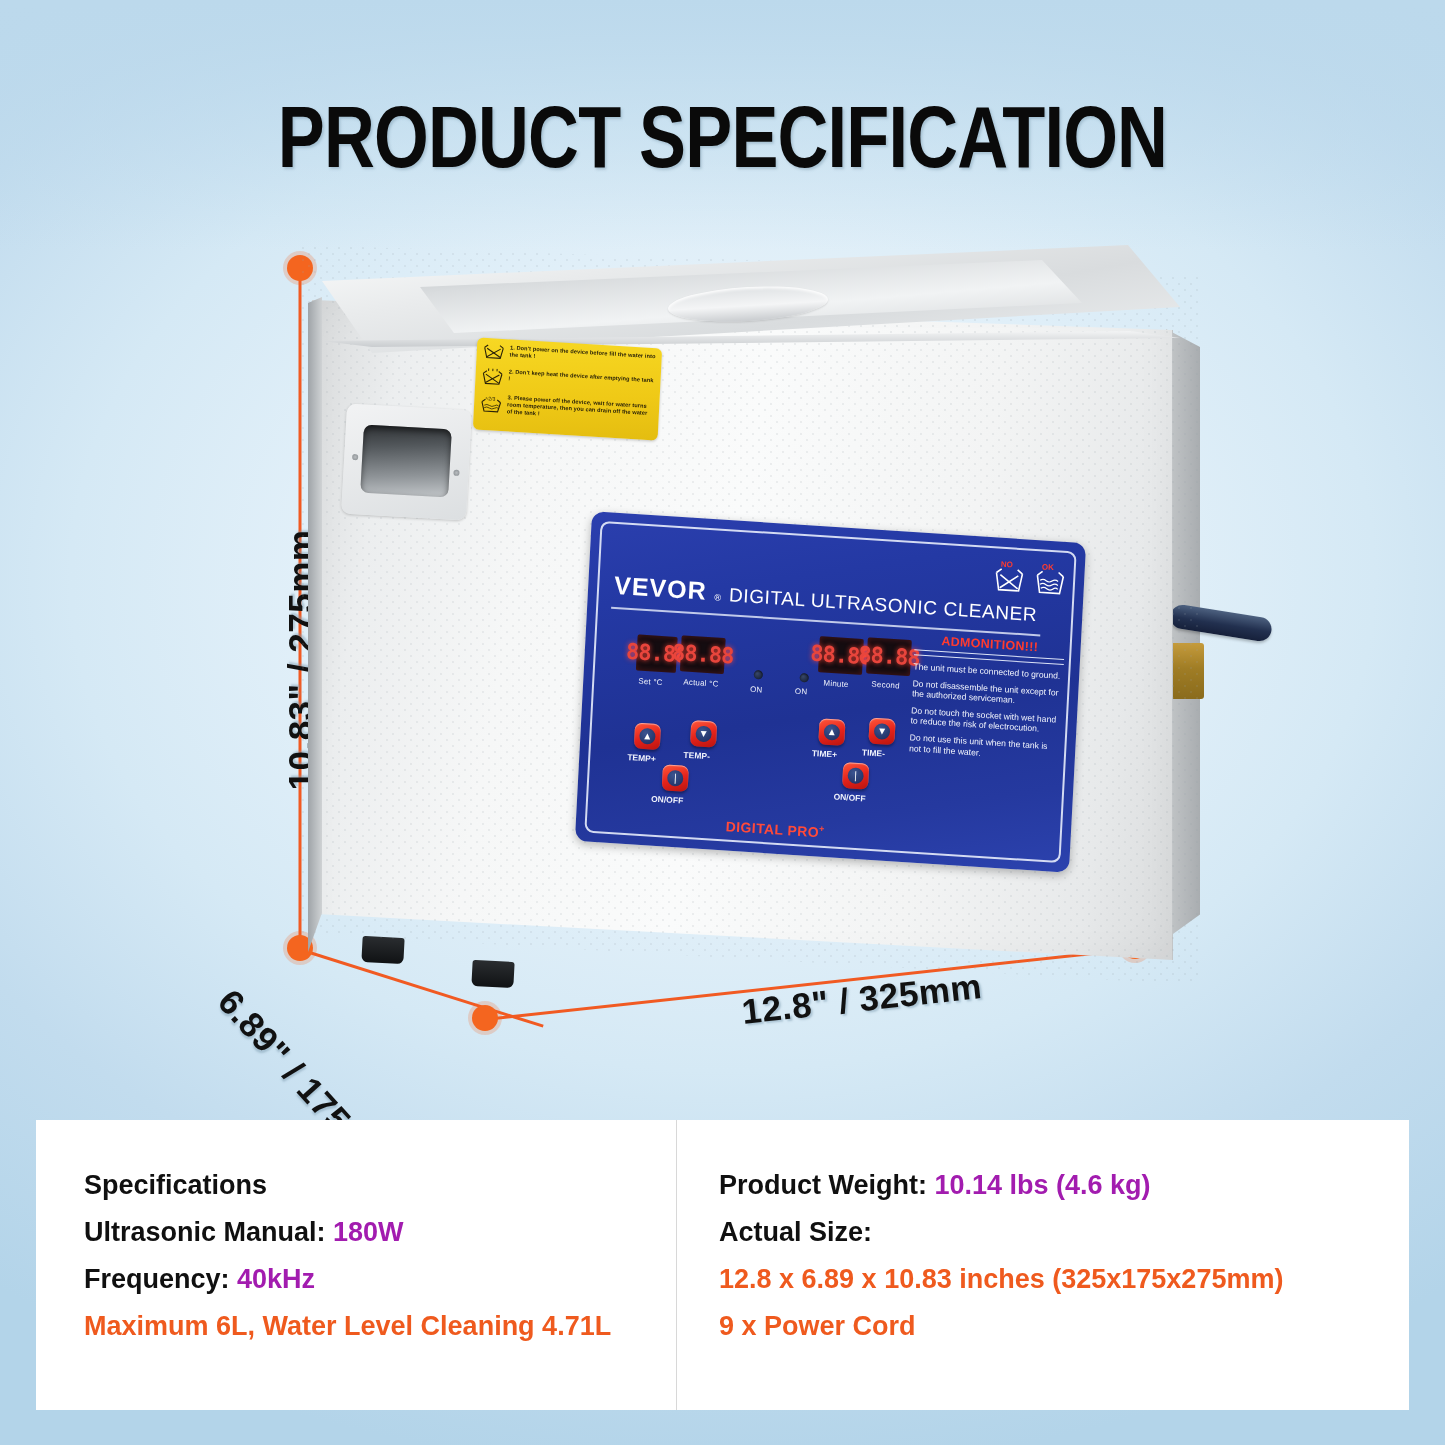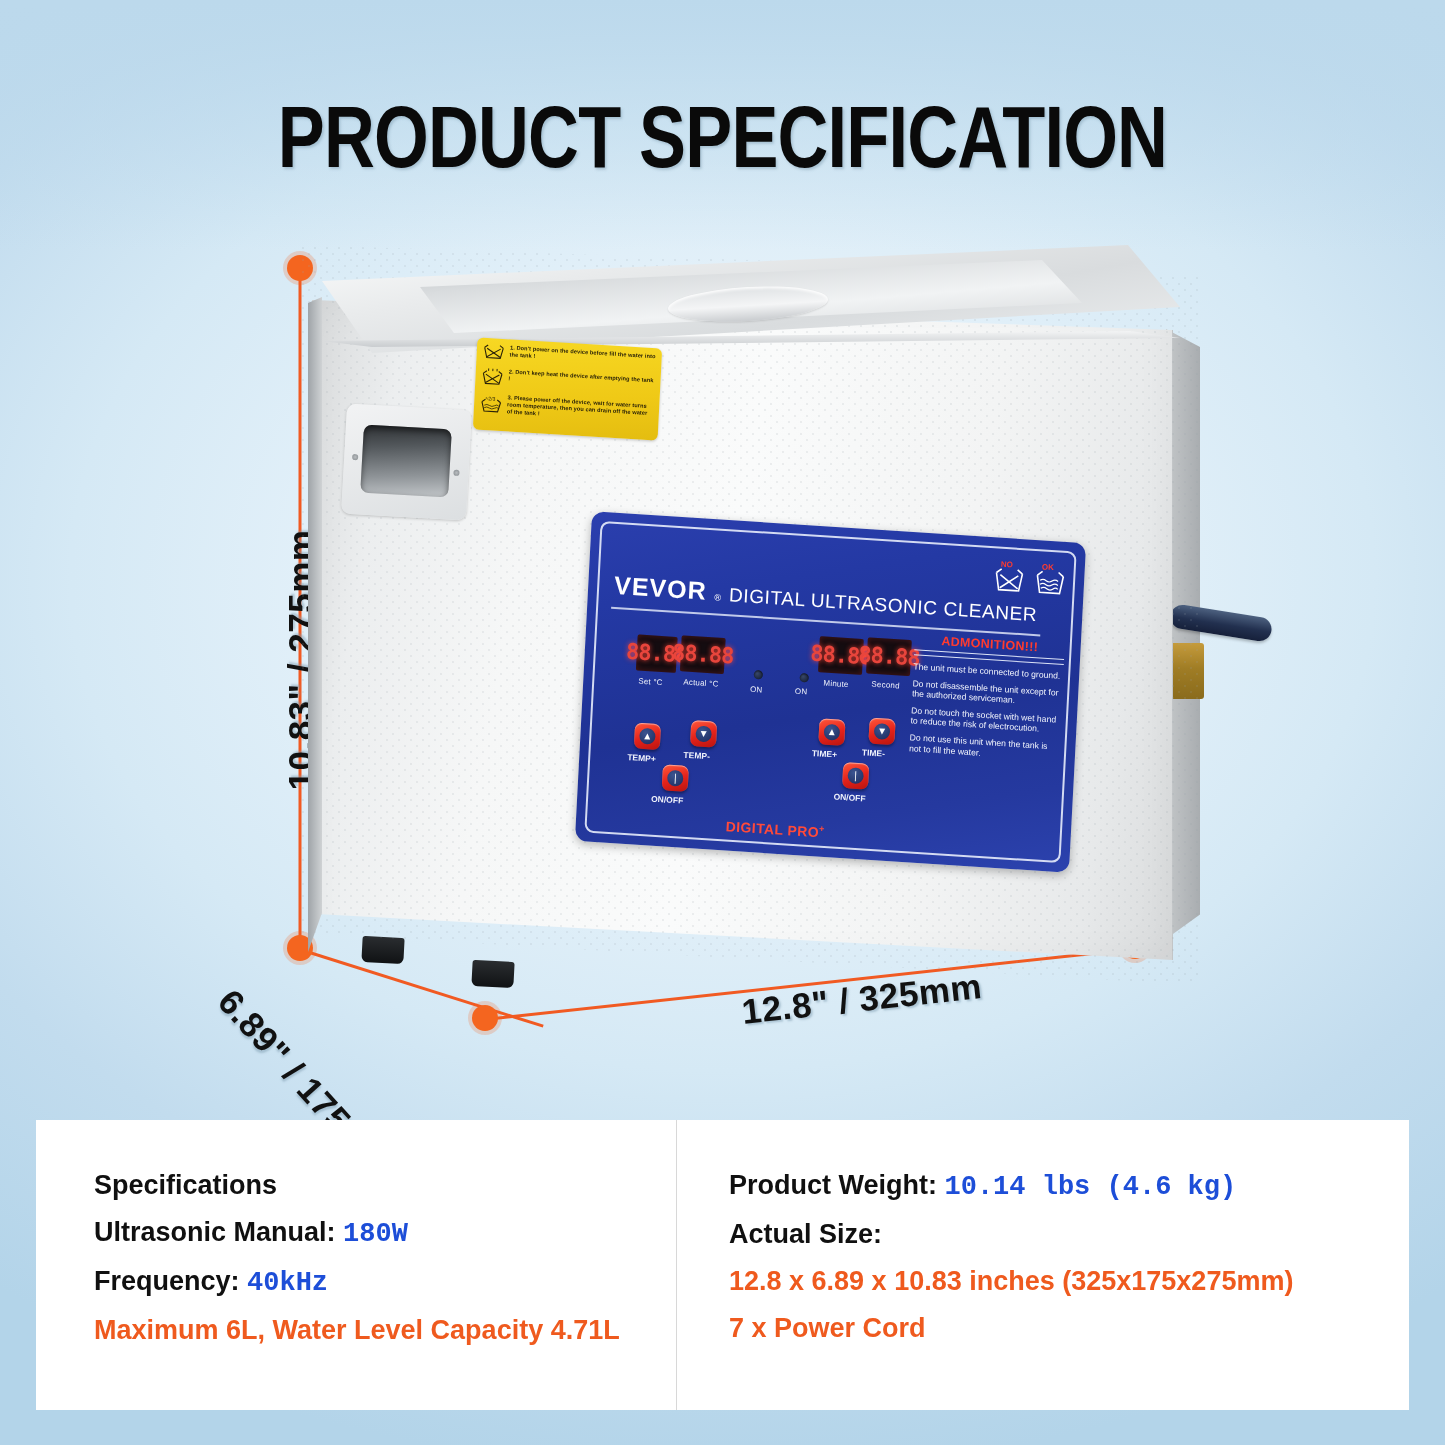--- a/index.html
+++ b/index.html
@@ -256,22 +256,22 @@
 
   
   #info{
     position:absolute;left:36px;top:1120px;width:1373px;height:290px;
     background:#ffffff;
     display:flex;
   }
   .col{padding:42px 0 0 0;box-sizing:border-box;}
   #col-left{width:640px;padding-left:48px;}
   #col-right{width:700px;padding-left:42px;border-left:1px solid #d8d8d8;}
-  .line{font-size:27px;font-weight:bold;color:#101010;line-height:47px;white-space:nowrap;margin-left:10px;}
-  .hl{color:#1d4ed8;font-family:Liberation Mono, monospace;}
+  .line{font-size:27px;font-weight:bold;color:#101010;line-height:47px;white-space:nowrap;}
+  .hl{color:#a21caf;}
   .line.all-hl{color:#ef5a1e;}
   .pkg-row{display:flex;gap:26px;}
 </style>
 </head>
 <body>
 
 <div id="bg"></div>
 <div id="bg-top-fade"></div>
 
 <div id="title">PRODUCT SPECIFICATION</div>
@@ -455,24 +455,24 @@
 <div id="info">
 
   <div class="col" id="col-left">
     <div class="line">Specifications</div>
     <div class="line">
       <span>Ultrasonic Manual: </span><span class="hl">180W</span>
     </div>
     <div class="line">
       <span>Frequency: </span><span class="hl">40kHz</span>
     </div>
-    <div class="line all-hl">Maximum 6L, Water Level Capacity 4.71L</div>
+    <div class="line all-hl">Maximum 6L, Water Level Cleaning 4.71L</div>
   </div>
 
   <div class="col" id="col-right">
     <div class="line">
       <span>Product Weight: </span><span class="hl">10.14 lbs (4.6 kg)</span>
     </div>
     <div class="line">Actual Size:</div>
     <div class="line all-hl">12.8 x 6.89 x 10.83 inches (325x175x275mm)</div>
-    <div class="line all-hl">7 x Power Cord</div>
+    <div class="line all-hl">9 x Power Cord</div>
   </div>
 </div>
 
 </body></html>

